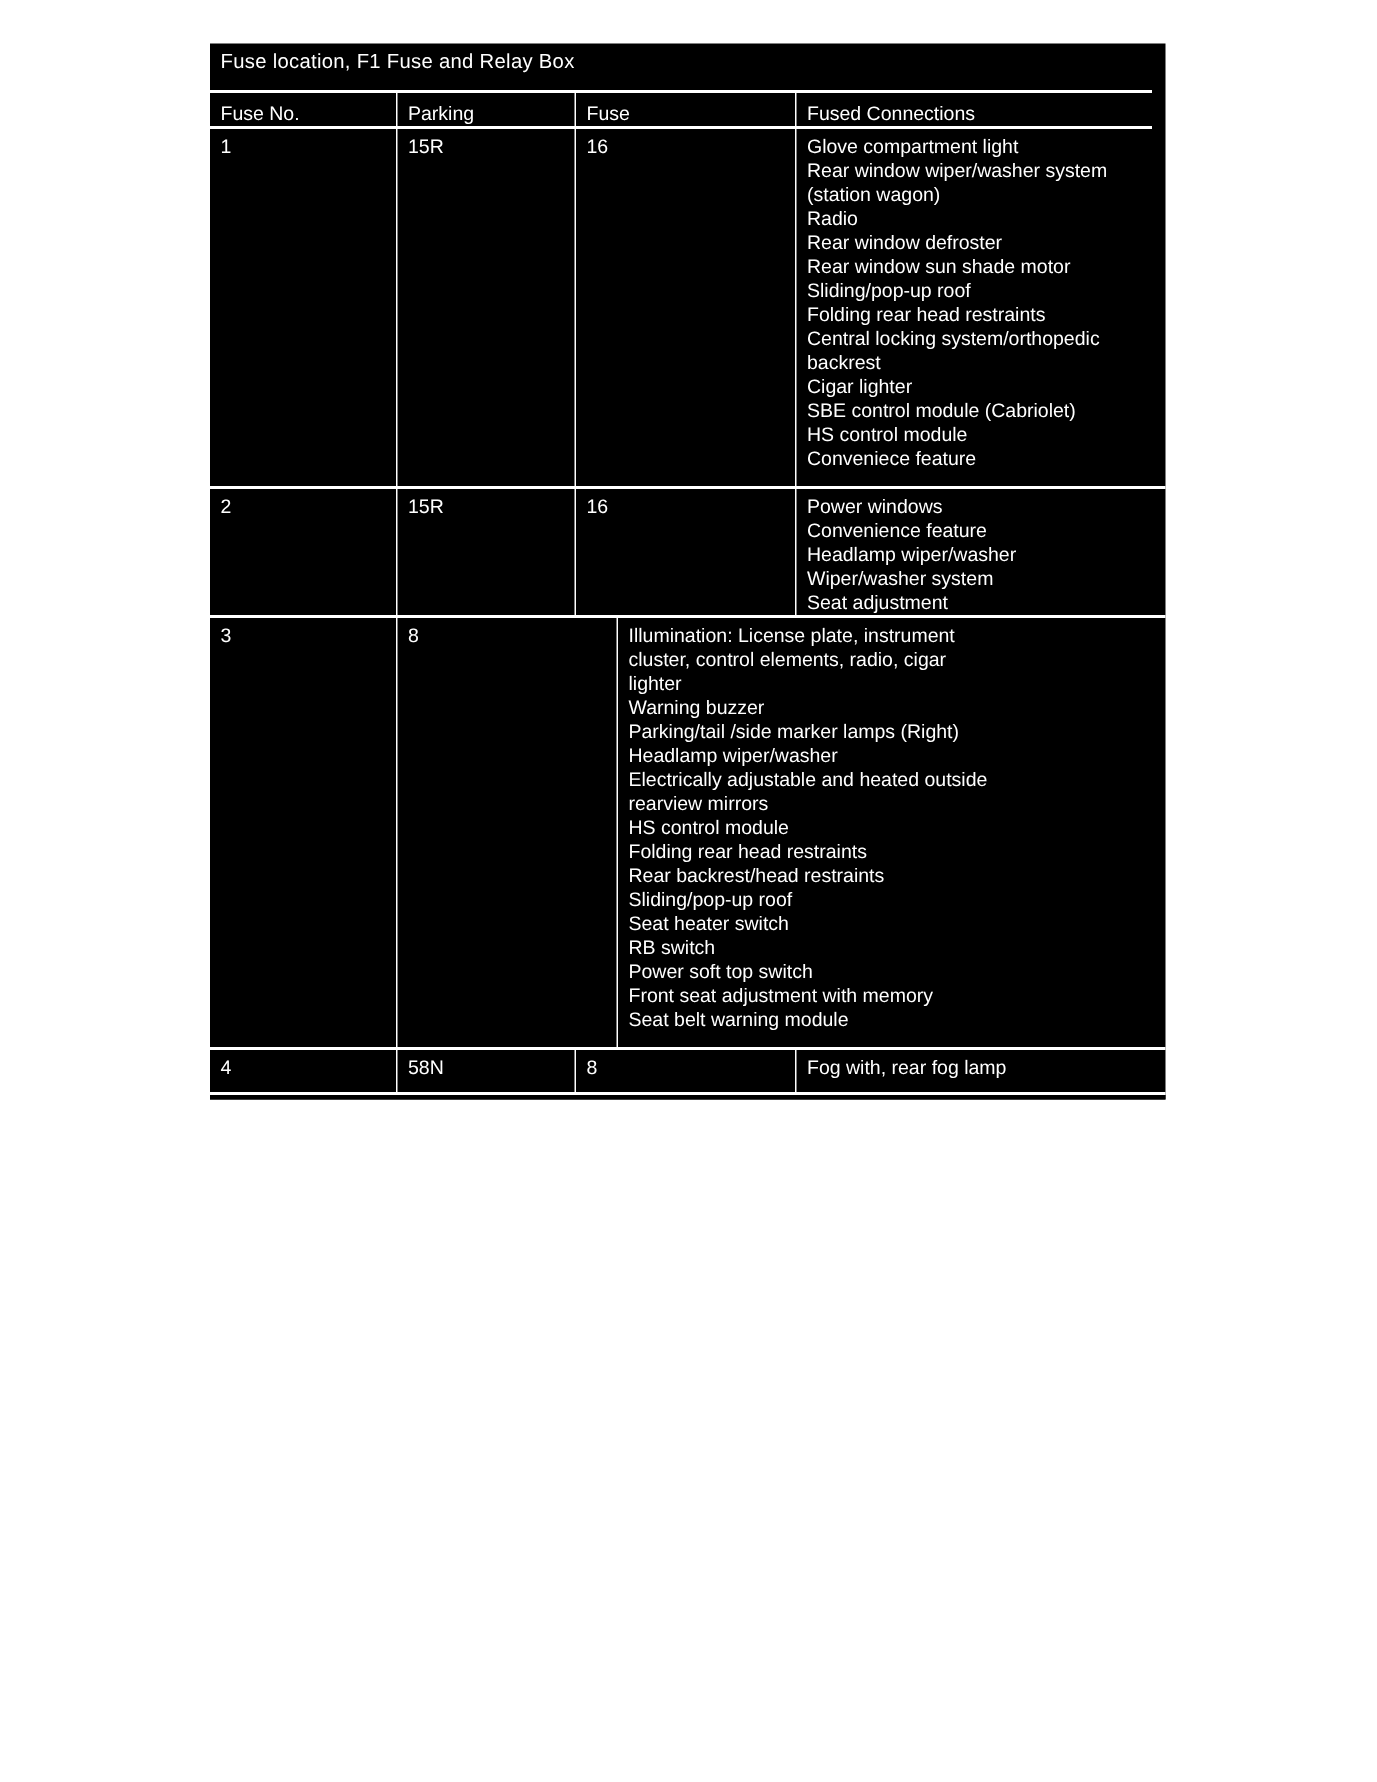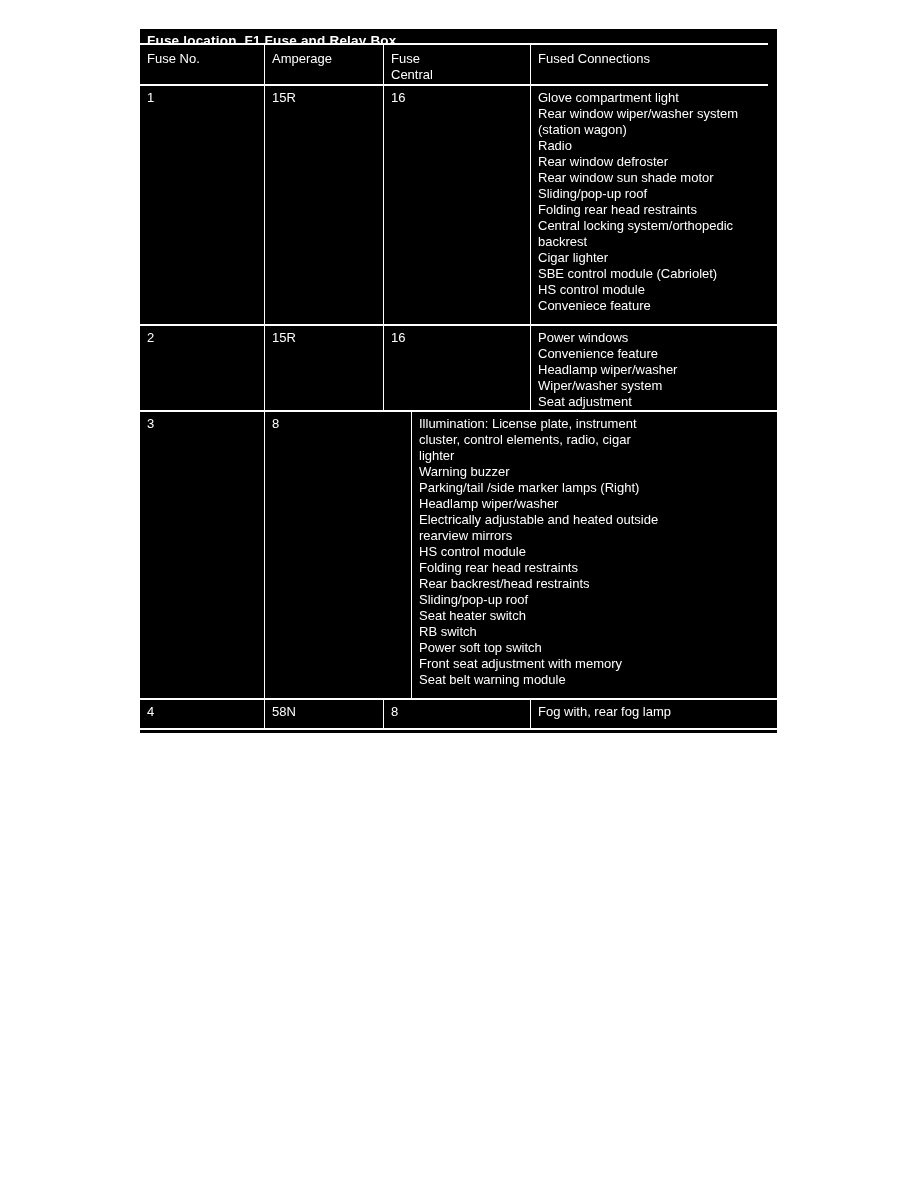--- a/index.html
+++ b/index.html
@@ -13,37 +13,37 @@
   }
   .fuse-table {
     position: absolute;
     left: 140px;
     top: 29px;
     width: 637px;
     background: #000000;
     color: #ffffff;
   }
   .table-title {
-    height: 14px;
+    height: 31px;
     line-height: 23px;
     padding-left: 7px;
     font-size: 13.5px;
-    font-weight: bold;
+    font-weight: normal;
     letter-spacing: 0.2px;
     white-space: nowrap;
     overflow: hidden;
   }
   .hrule {
     height: 2px;
     background: #ffffff;
   }
   .hrule.short { margin-right: 9px; }
   .header-row {
     display: flex;
-    height: 39px;
+    height: 22px;
     font-size: 13px;
   }
   .body-row {
     display: flex;
     font-size: 13px;
   }
   .row-1 { height: 238px; }
   .row-2 { height: 84px; }
   .row-3 { height: 286px; }
   .row-4 { height: 28px; }
@@ -63,21 +63,21 @@
 </head>
 <body>
 
 <div class="fuse-table">
 
   <div class="table-title">Fuse location, F1 Fuse and Relay Box</div>
   <div class="hrule short"></div>
 
   <div class="header-row">
     <div class="cell col-fuse">Fuse No.</div>
-    <div class="cell col-circuit">Amperage</div>
+    <div class="cell col-circuit">Parking</div>
     <div class="cell col-amp">Fuse
 Central</div>
     <div class="cell col-conn">Fused Connections</div>
   </div>
   <div class="hrule short"></div>
 
   <div class="body-row row-1">
     <div class="cell col-fuse">1</div>
     <div class="cell col-circuit">15R</div>
     <div class="cell col-amp">16</div>

